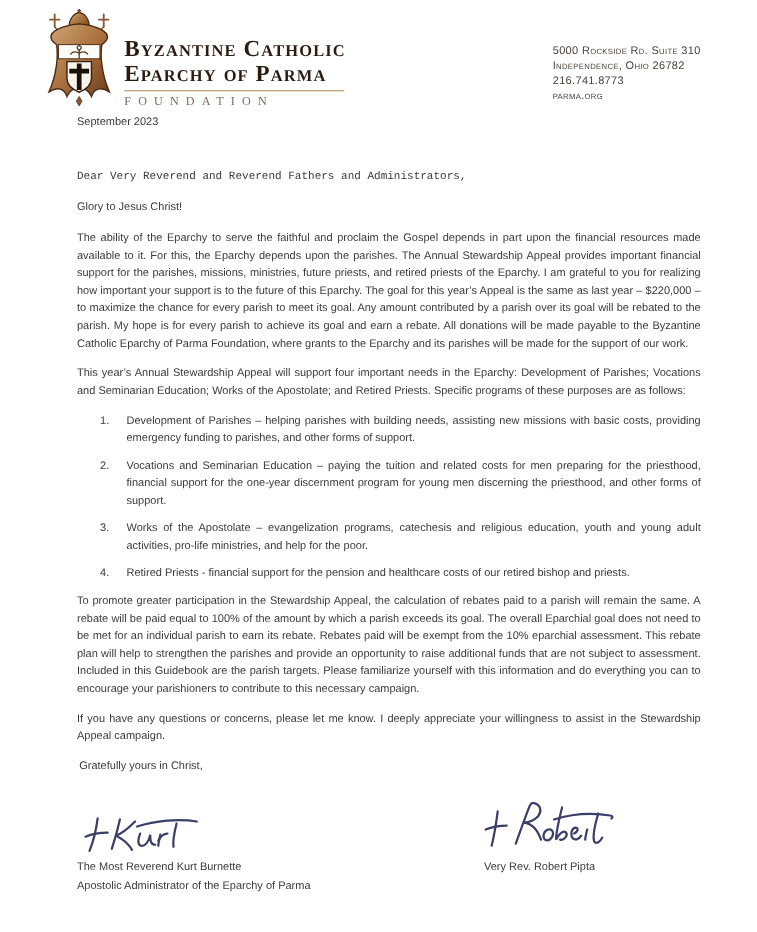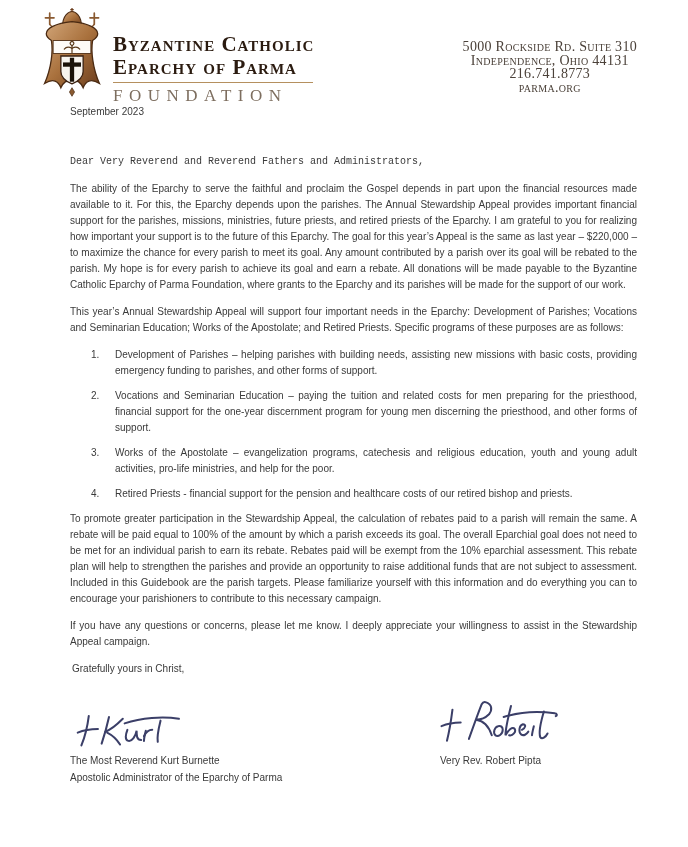--- a/index.html
+++ b/index.html
@@ -23,31 +23,31 @@
   .org-line {
     font-variant: small-caps;
     font-size: 21px;
     font-weight: bold;
     letter-spacing: 1px;
     line-height: 23px;
     white-space: nowrap;
   }
   .org-rule { border-top: 1.5px solid #b5905f; margin: 3px 0 3px 0; width: 200px; }
   .org-foundation {
-    font-size: 17px;
+    font-size: 11px;
     letter-spacing: 6.5px;
     color: #7d6e5f;
     font-weight: normal;
   }
   .address {
     position: absolute; right: 51px; top: 40px;
-    text-align: center;
-    font-family: Liberation Serif, serif;
+    text-align: left;
+    font-family: Liberation Sans, sans-serif;
     font-variant: small-caps;
-    font-size: 14px;
+    font-size: 10px;
     line-height: 13.5px;
     color: #4b4139;
     letter-spacing: 0.3px;
   }
 
   
   .content {
     position: absolute;
     top: 104px; left: 70px; right: 51px;
     font-size: 10px;
@@ -127,28 +127,29 @@
 
   <div class="orgname">
     <div class="org-line">Byzantine Catholic</div>
     <div class="org-line">Eparchy of Parma</div>
     <div class="org-rule"></div>
     <div class="org-foundation">FOUNDATION</div>
   </div>
 
   <div class="address">
     <div>5000 Rockside Rd. Suite 310</div>
-    <div>Independence, Ohio 44131</div>
+    <div>Independence, Ohio 26782</div>
     <div>216.741.8773</div>
     <div>parma.org</div>
   </div>
 
   <div class="content">
     <div class="date-line">September 2023</div>
     <div class="salutation">Dear Very Reverend and Reverend Fathers and Administrators,</div>
+    <div class="greeting">Glory to Jesus Christ!</div>
 
     <p class="para">The ability of the Eparchy to serve the faithful and proclaim the Gospel depends in part upon the financial resources made available to it. For this, the Eparchy depends upon the parishes. The Annual Stewardship Appeal provides important financial support for the parishes, missions, ministries, future priests, and retired priests of the Eparchy. I am grateful to you for realizing how important your support is to the future of this Eparchy. The goal for this year’s Appeal is the same as last year – $220,000 – to maximize the chance for every parish to meet its goal. Any amount contributed by a parish over its goal will be rebated to the parish. My hope is for every parish to achieve its goal and earn a rebate. All donations will be made payable to the Byzantine Catholic Eparchy of Parma Foundation, where grants to the Eparchy and its parishes will be made for the support of our work.</p>
     <p class="para">This year’s Annual Stewardship Appeal will support four important needs in the Eparchy: Development of Parishes; Vocations and Seminarian Education; Works of the Apostolate; and Retired Priests. Specific programs of these purposes are as follows:</p>
 
     <div class="list">
       <div class="li">
         <span class="num">1.</span>
         <span>Development of Parishes – helping parishes with building needs, assisting new missions with basic costs, providing emergency funding to parishes, and other forms of support.</span>
       </div>
       <div class="li">

